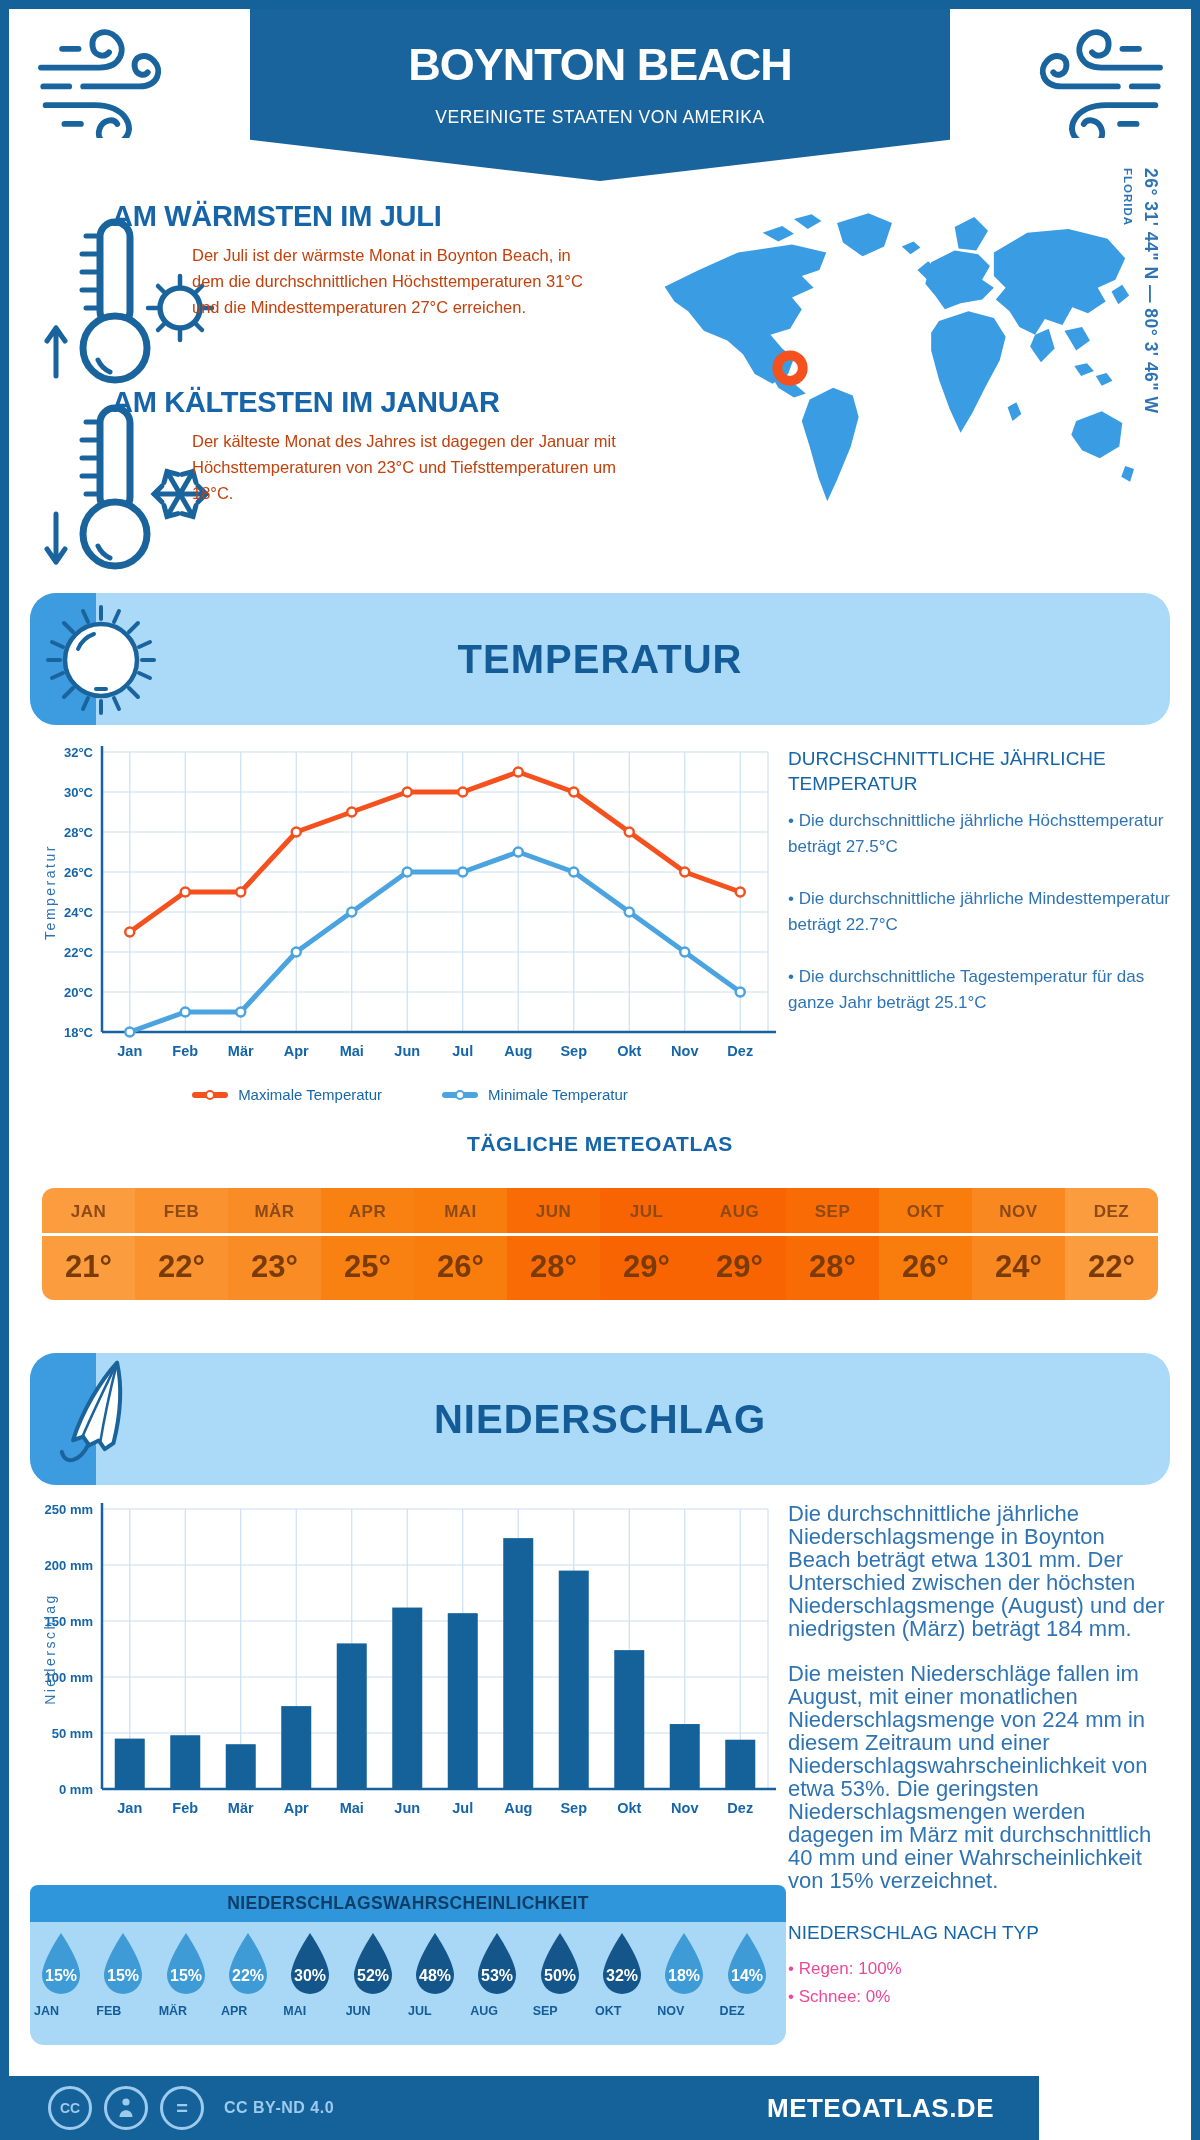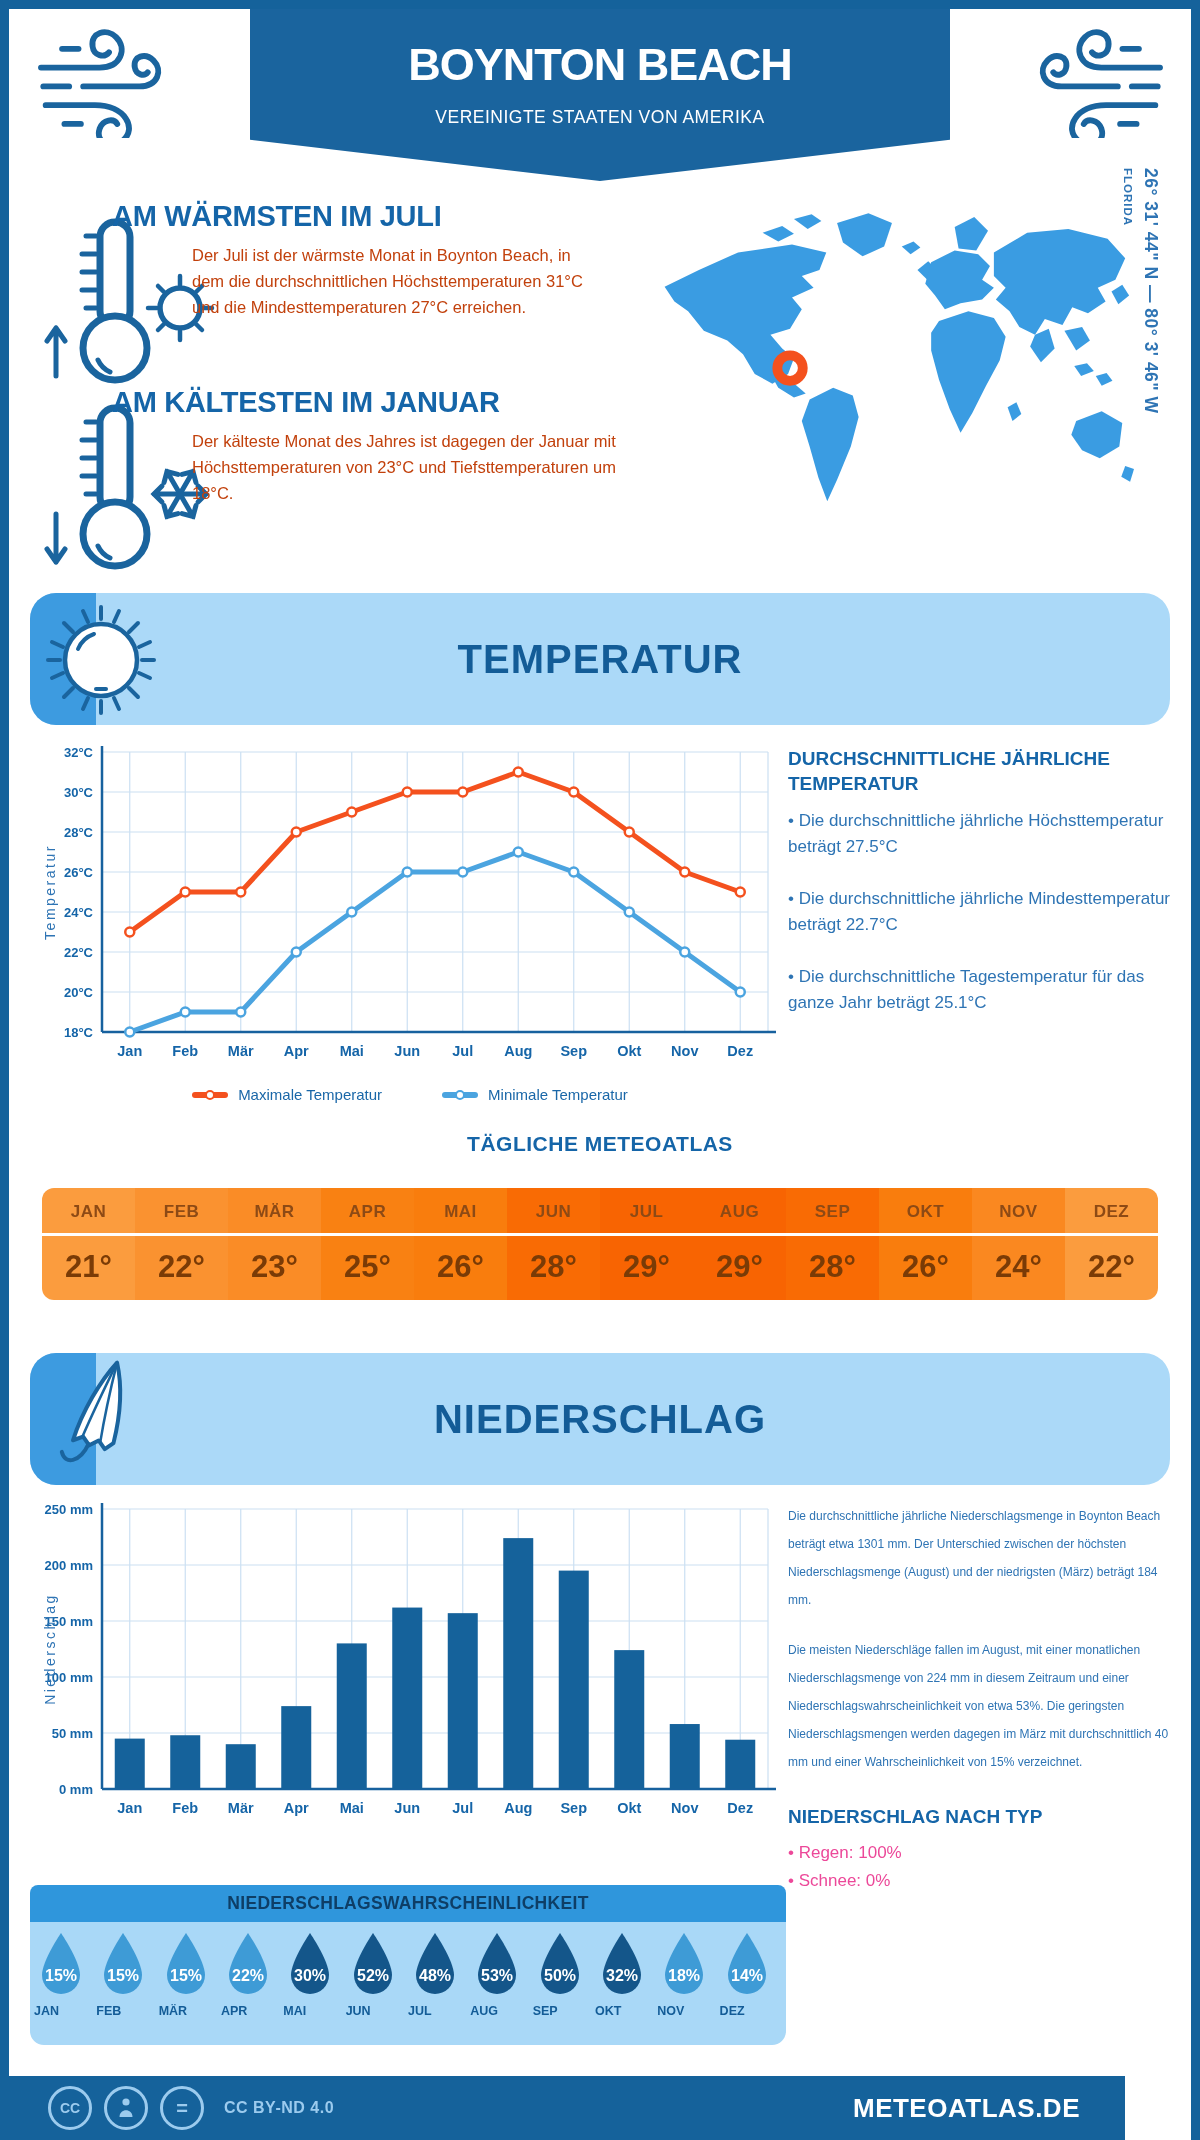--- a/index.html
+++ b/index.html
@@ -20,23 +20,23 @@
   .info-text{font-size:16.5px;line-height:26px;color:#c2410c;}
   
   .vlabel{writing-mode:vertical-rl;color:#2E74B4;font-weight:bold;}
   
   .sec-banner{left:30px;width:1140px;height:132px;background:#ABD9F8;border-radius:26px;}
   .sec-accent{position:absolute;left:0;top:0;width:66px;height:132px;background:#3D9BE0;
               border-radius:26px 0 0 26px;}
   .sec-title{position:absolute;left:0;top:44px;width:100%;text-align:center;
              font-size:40px;font-weight:bold;color:#135C97;letter-spacing:1px;}
   
-  .col-heading{font-size:19px;font-weight:bold;color:#1565A8;line-height:25px;}
+  .col-heading{font-size:19px;font-weight:normal;color:#1565A8;line-height:25px;}
   .bullet{font-size:17px;line-height:26px;color:#2E74B4;margin-top:26px;}
-  .para{font-size:12px;line-height:28px;color:#2E74B4;margin:0 16px 22px 0;}
+  .para{font-size:22px;line-height:23px;color:#2E74B4;margin:0 16px 22px 0;}
   .bullet-sm{font-size:17px;line-height:28px;color:#ec4899;}
   
   .legend{display:flex;justify-content:center;gap:60px;align-items:center;}
   .legend-item{display:flex;align-items:center;gap:10px;}
   .legend-line{position:relative;width:36px;height:6px;border-radius:3px;}
   .legend-dot{position:absolute;left:13px;top:-2px;width:6px;height:6px;border-radius:50%;
               background:#fff;border:2px solid;}
   .legend-sq{width:14px;height:14px;}
   .legend-label{font-size:15px;color:#1A67A8;}
   
@@ -51,21 +51,21 @@
                 color:#7A3B06;}
   
   .prob{left:30px;top:1885px;width:756px;}
   .prob-head{height:37px;line-height:37px;background:#2F96DC;border-radius:8px 8px 0 0;
              text-align:center;font-size:17.5px;font-weight:bold;color:#0E3E66;letter-spacing:.3px;}
   .prob-panel{background:#A9D8F7;border-radius:0 0 14px 14px;height:123px;display:flex;
               padding:0 4px;}
   .drop-col{flex:1;text-align:left;padding-top:8px;}
   .drop-col .mon{font-size:12.5px;font-weight:bold;color:#135C97;margin-top:2px;}
   
-  .footer{left:0;top:2076px;width:1125px;height:64px;background:#15629B;display:flex;
+  .footer{left:0;top:2076px;width:1039px;height:64px;background:#15629B;display:flex;
           align-items:center;}
   .cc-icons{display:flex;gap:12px;margin-left:48px;align-items:center;}
   .cc-circle{width:38px;height:38px;border:3px solid #9CCBEE;border-radius:50%;color:#9CCBEE;
              display:flex;align-items:center;justify-content:center;font-weight:bold;}
   .license{margin-left:20px;color:#9CCBEE;font-weight:bold;font-size:16px;letter-spacing:.5px;}
   .site{margin-left:auto;margin-right:45px;color:#fff;font-weight:bold;font-size:26px;
         letter-spacing:.5px;}
   svg text{font-family:"Liberation Sans",sans-serif;}
 </style>
 </head>

